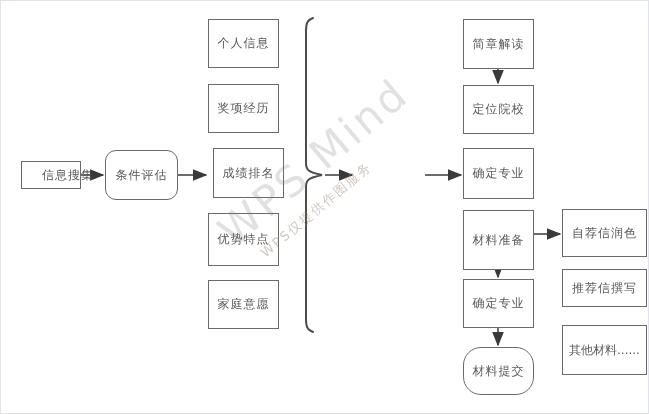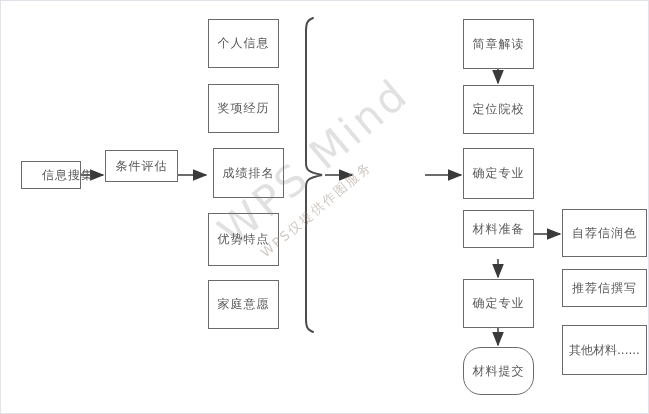--- a/index.html
+++ b/index.html
@@ -70,33 +70,33 @@
     <line x1="533" y1="233" x2="559" y2="233" stroke="#3a3a3a" stroke-width="1.5" marker-end="url(#ah)"></line>
 
     <line x1="497" y1="68" x2="497" y2="82" stroke="#3a3a3a" stroke-width="1.5" marker-end="url(#ah)"></line>
     <line x1="497" y1="258" x2="497" y2="276" stroke="#3a3a3a" stroke-width="1.5" marker-end="url(#ah)"></line>
     <line x1="497" y1="327" x2="497" y2="344" stroke="#3a3a3a" stroke-width="1.5" marker-end="url(#ah)"></line>
 
     <path d="M 312 17 C 306 19 305 23 305 30 L 305 162 C 305 169 307 171 321 174 C 307 177 305 179 305 186 L 305 318 C 305 325 306 329 312 331" fill="none" stroke="#4d4d4d" stroke-width="2" stroke-linecap="round"></path>
   </svg>
 
   <div class="node" style="left:20px;top:160px;width:60px;height:28px;padding-left:34px;">信息搜集</div>
-  <div class="node" style="left:104px;top:149px;width:73px;height:32px;">条件评估</div>
+  <div class="node" style="left:104px;top:149px;width:73px;height:50px;border-radius:11px;">条件评估</div>
 
   <div class="node" style="left:207px;top:18px;width:71px;height:49px;">个人信息</div>
   <div class="node" style="left:207px;top:83px;width:71px;height:49px;">奖项经历</div>
   <div class="node" style="left:212px;top:147px;width:71px;height:50px;">成绩排名</div>
   <div class="node" style="left:207px;top:212px;width:71px;height:53px;">优势特点</div>
   <div class="node" style="left:207px;top:279px;width:71px;height:49px;">家庭意愿</div>
 
 
   <div class="node" style="left:462px;top:18px;width:71px;height:50px;">简章解读</div>
   <div class="node" style="left:462px;top:84px;width:71px;height:49px;">定位院校</div>
   <div class="node" style="left:462px;top:147px;width:71px;height:51px;">确定专业</div>
-  <div class="node" style="left:462px;top:209px;width:71px;height:38px;">材料准备</div>
+  <div class="node" style="left:462px;top:209px;width:71px;height:60px;">材料准备</div>
   <div class="node" style="left:462px;top:278px;width:71px;height:49px;">确定专业</div>
   <div class="node" style="left:462px;top:346px;width:71px;height:48px;border-radius:18px;">材料提交</div>
 
   <div class="node" style="left:561px;top:208px;width:85px;height:48px;">自荐信润色</div>
   <div class="node" style="left:561px;top:268px;width:85px;height:38px;">推荐信撰写</div>
   <div class="node" style="left:561px;top:324px;width:85px;height:50px;letter-spacing:0;">其他材料......</div>
 
   <div id="wm-large" class="watermark">WPS Mind</div>
   <div id="wm-small" class="watermark">WPS仅提供作图服务</div>
 

